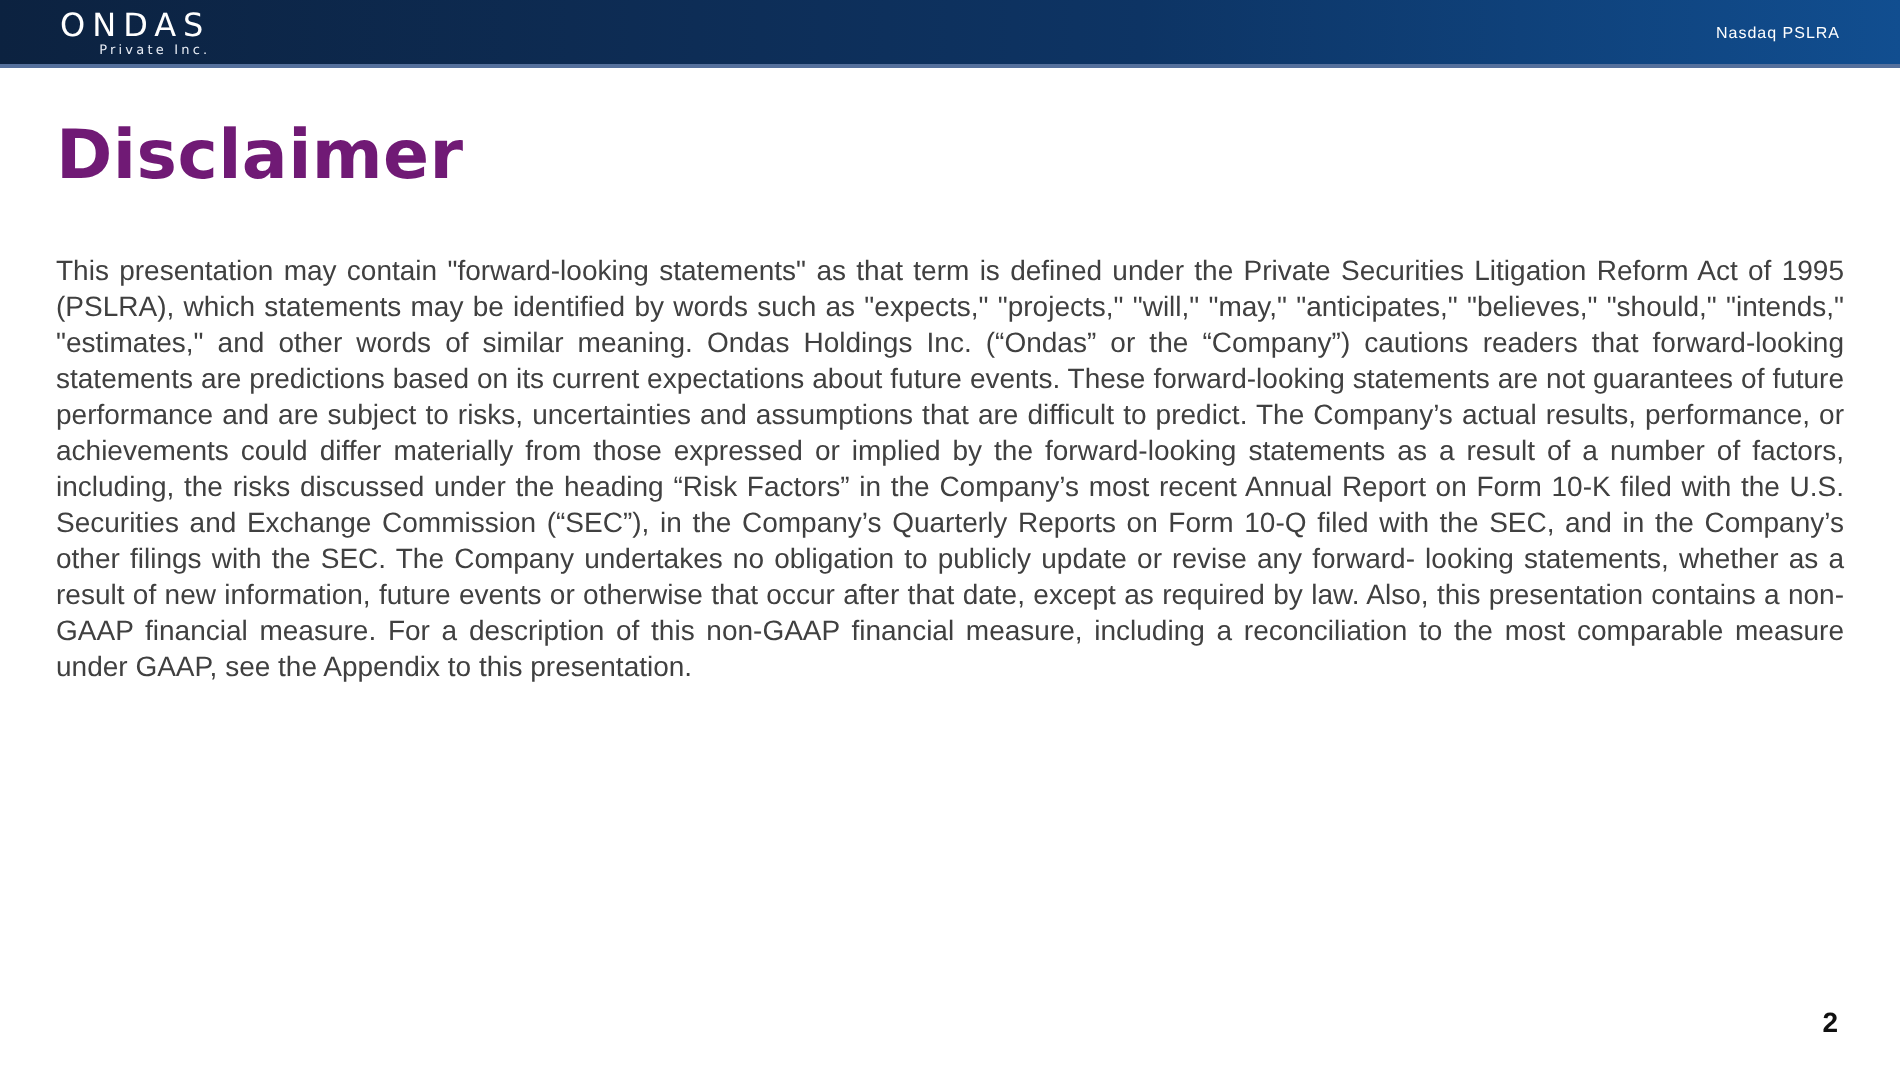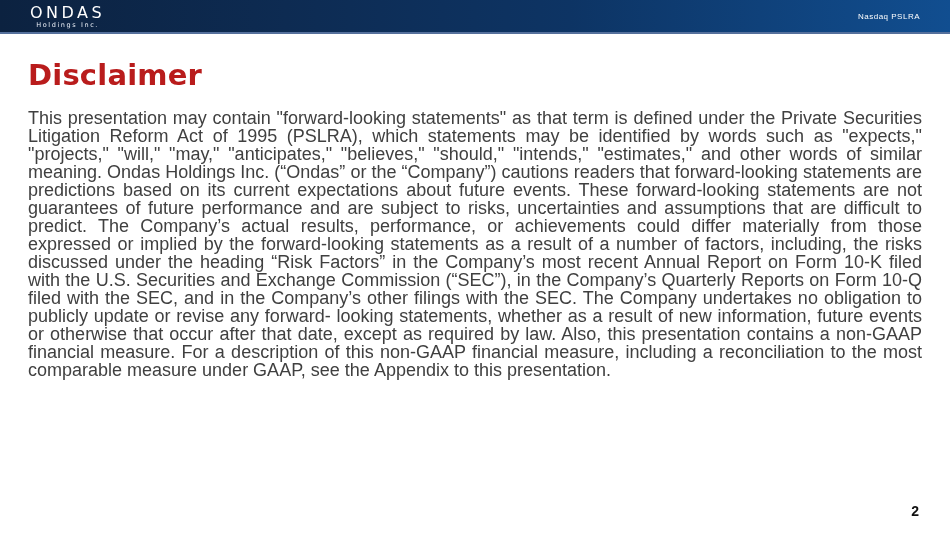--- a/index.html
+++ b/index.html
@@ -24,21 +24,21 @@
     box-sizing: border-box;
     background: linear-gradient(90deg, #0c2240 0%, #0d2b52 30%, #0d3464 60%, #114e90 100%);
     border-bottom: 2px solid #55709c;
     display: flex;
     align-items: center;
     justify-content: space-between;
     padding: 0 30px;
   }
   .logo {
     display: inline-block;
-    text-align: center;
+    text-align: right;
     color: #ffffff;
     line-height: 1;
     margin-top: 1px;
   }
   .logo-main {
     font-family: "DejaVu Sans", sans-serif;
     font-size: 16px;
     font-weight: 400;
     letter-spacing: 3.5px;
     color: #ffffff;
@@ -60,28 +60,28 @@
   
   .content {
     position: absolute;
     top: 36px;
     left: 28px;
     right: 28px;
   }
   .page-title {
     margin: 22px 0 0 0;
     font-family: "DejaVu Sans", "Liberation Sans", sans-serif;
-    font-size: 29px;
+    font-size: 34px;
     font-weight: 700;
     letter-spacing: 0.2px;
-    color: #b91c1c;
+    color: #701a75;
   }
   .disclaimer-text {
-    margin: 17px 0 0 0;
-    font-size: 18px;
+    margin: 28px 0 0 0;
+    font-size: 14px;
     line-height: 18px;
     color: #404040;
     text-align: justify;
     text-justify: inter-word;
   }
 
   
   .page-number {
     position: absolute;
     right: 31px;
@@ -92,21 +92,21 @@
   }
 </style>
 </head>
 <body>
 
 <div class="slide">
 
   <header class="topbar">
     <div class="logo">
       <div class="logo-main">ONDAS</div>
-      <div class="logo-sub">Holdings Inc.</div>
+      <div class="logo-sub">Private Inc.</div>
     </div>
     <div class="ticker">Nasdaq PSLRA</div>
   </header>
 
   <main class="content">
     <h1 class="page-title">Disclaimer</h1>
     <p class="disclaimer-text">This presentation may contain "forward-looking statements" as that term is defined under the Private Securities Litigation Reform Act of 1995 (PSLRA), which statements may be identified by words such as "expects," "projects," "will," "may," "anticipates," "believes," "should," "intends," "estimates," and other words of similar meaning. Ondas Holdings Inc. (“Ondas” or the “Company”) cautions readers that forward-looking statements are predictions based on its current expectations about future events. These forward-looking statements are not guarantees of future performance and are subject to risks, uncertainties and assumptions that are difficult to predict. The Company’s actual results, performance, or achievements could differ materially from those expressed or implied by the forward-looking statements as a result of a number of factors, including, the risks discussed under the heading “Risk Factors” in the Company’s most recent Annual Report on Form 10-K filed with the U.S. Securities and Exchange Commission (“SEC”), in the Company’s Quarterly Reports on Form 10-Q filed with the SEC, and in the Company’s other filings with the SEC.  The Company undertakes no obligation to publicly update or revise any forward- looking statements, whether as a result of new information, future events or otherwise that occur after that date, except as required by law. Also, this presentation contains a non-GAAP financial measure. For a description of this non-GAAP financial measure, including a reconciliation to the most comparable measure under GAAP, see the Appendix to this presentation.</p>
   </main>
 
   <div class="page-number">2</div>

